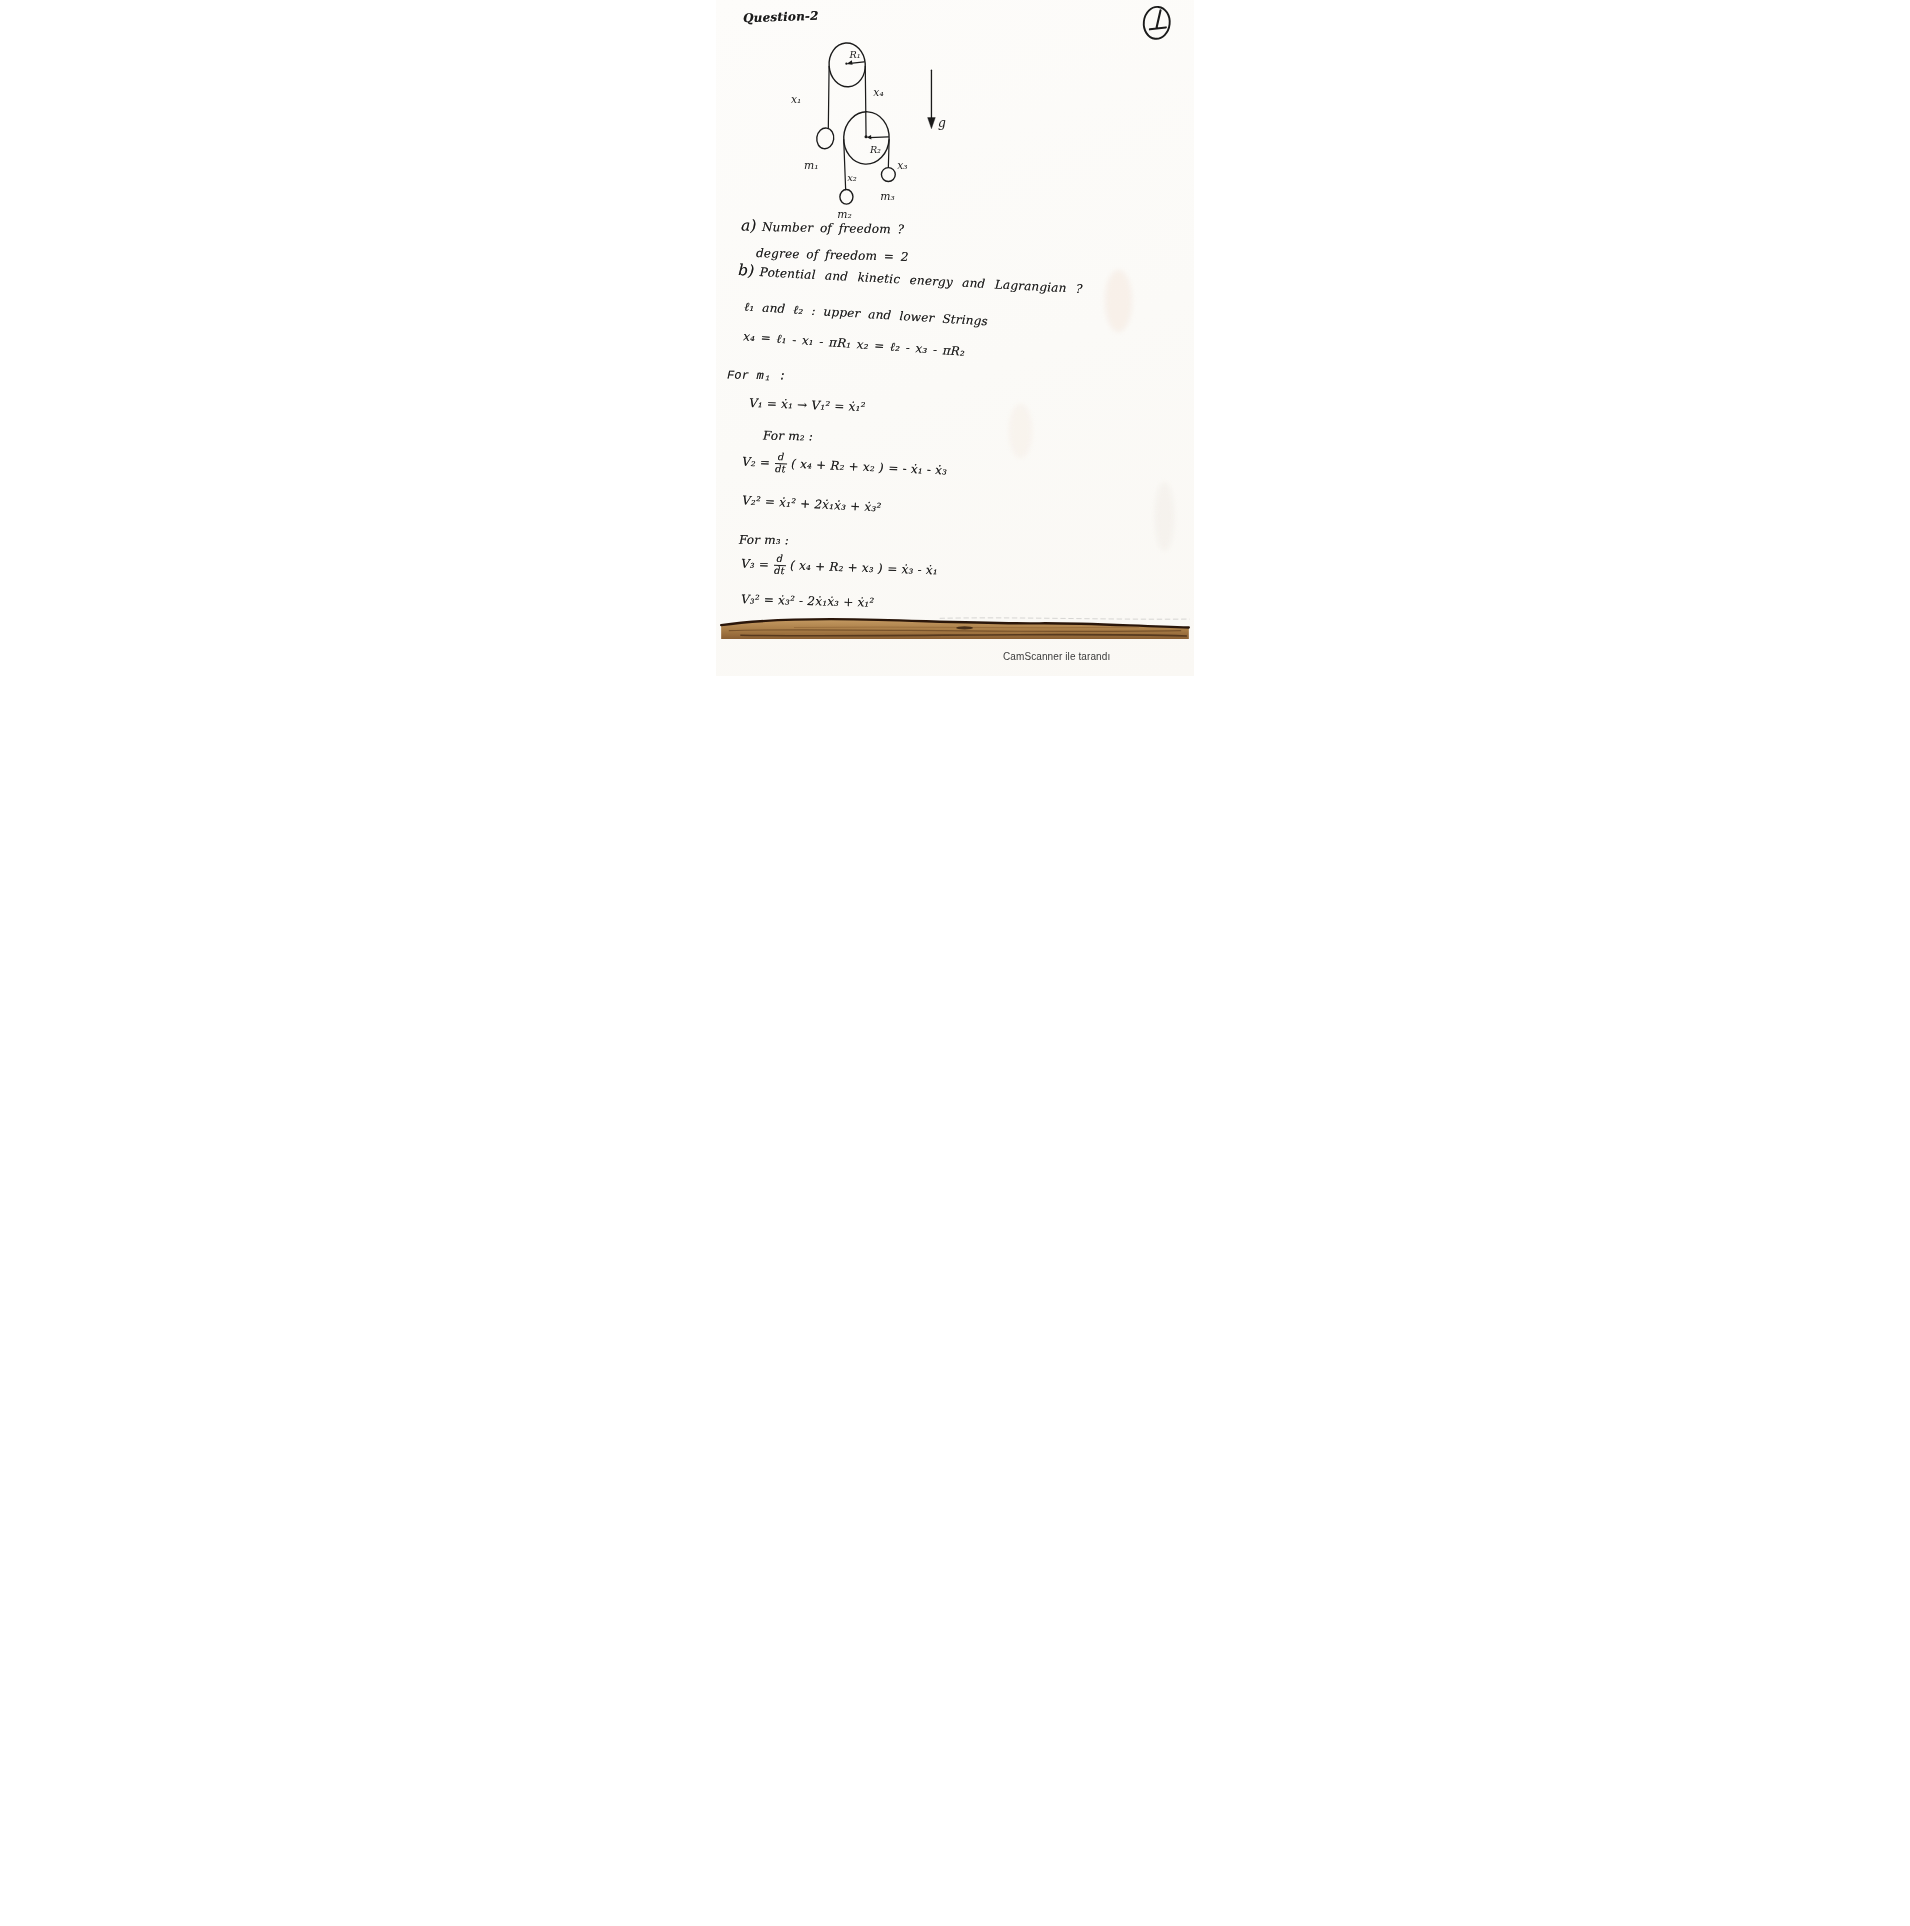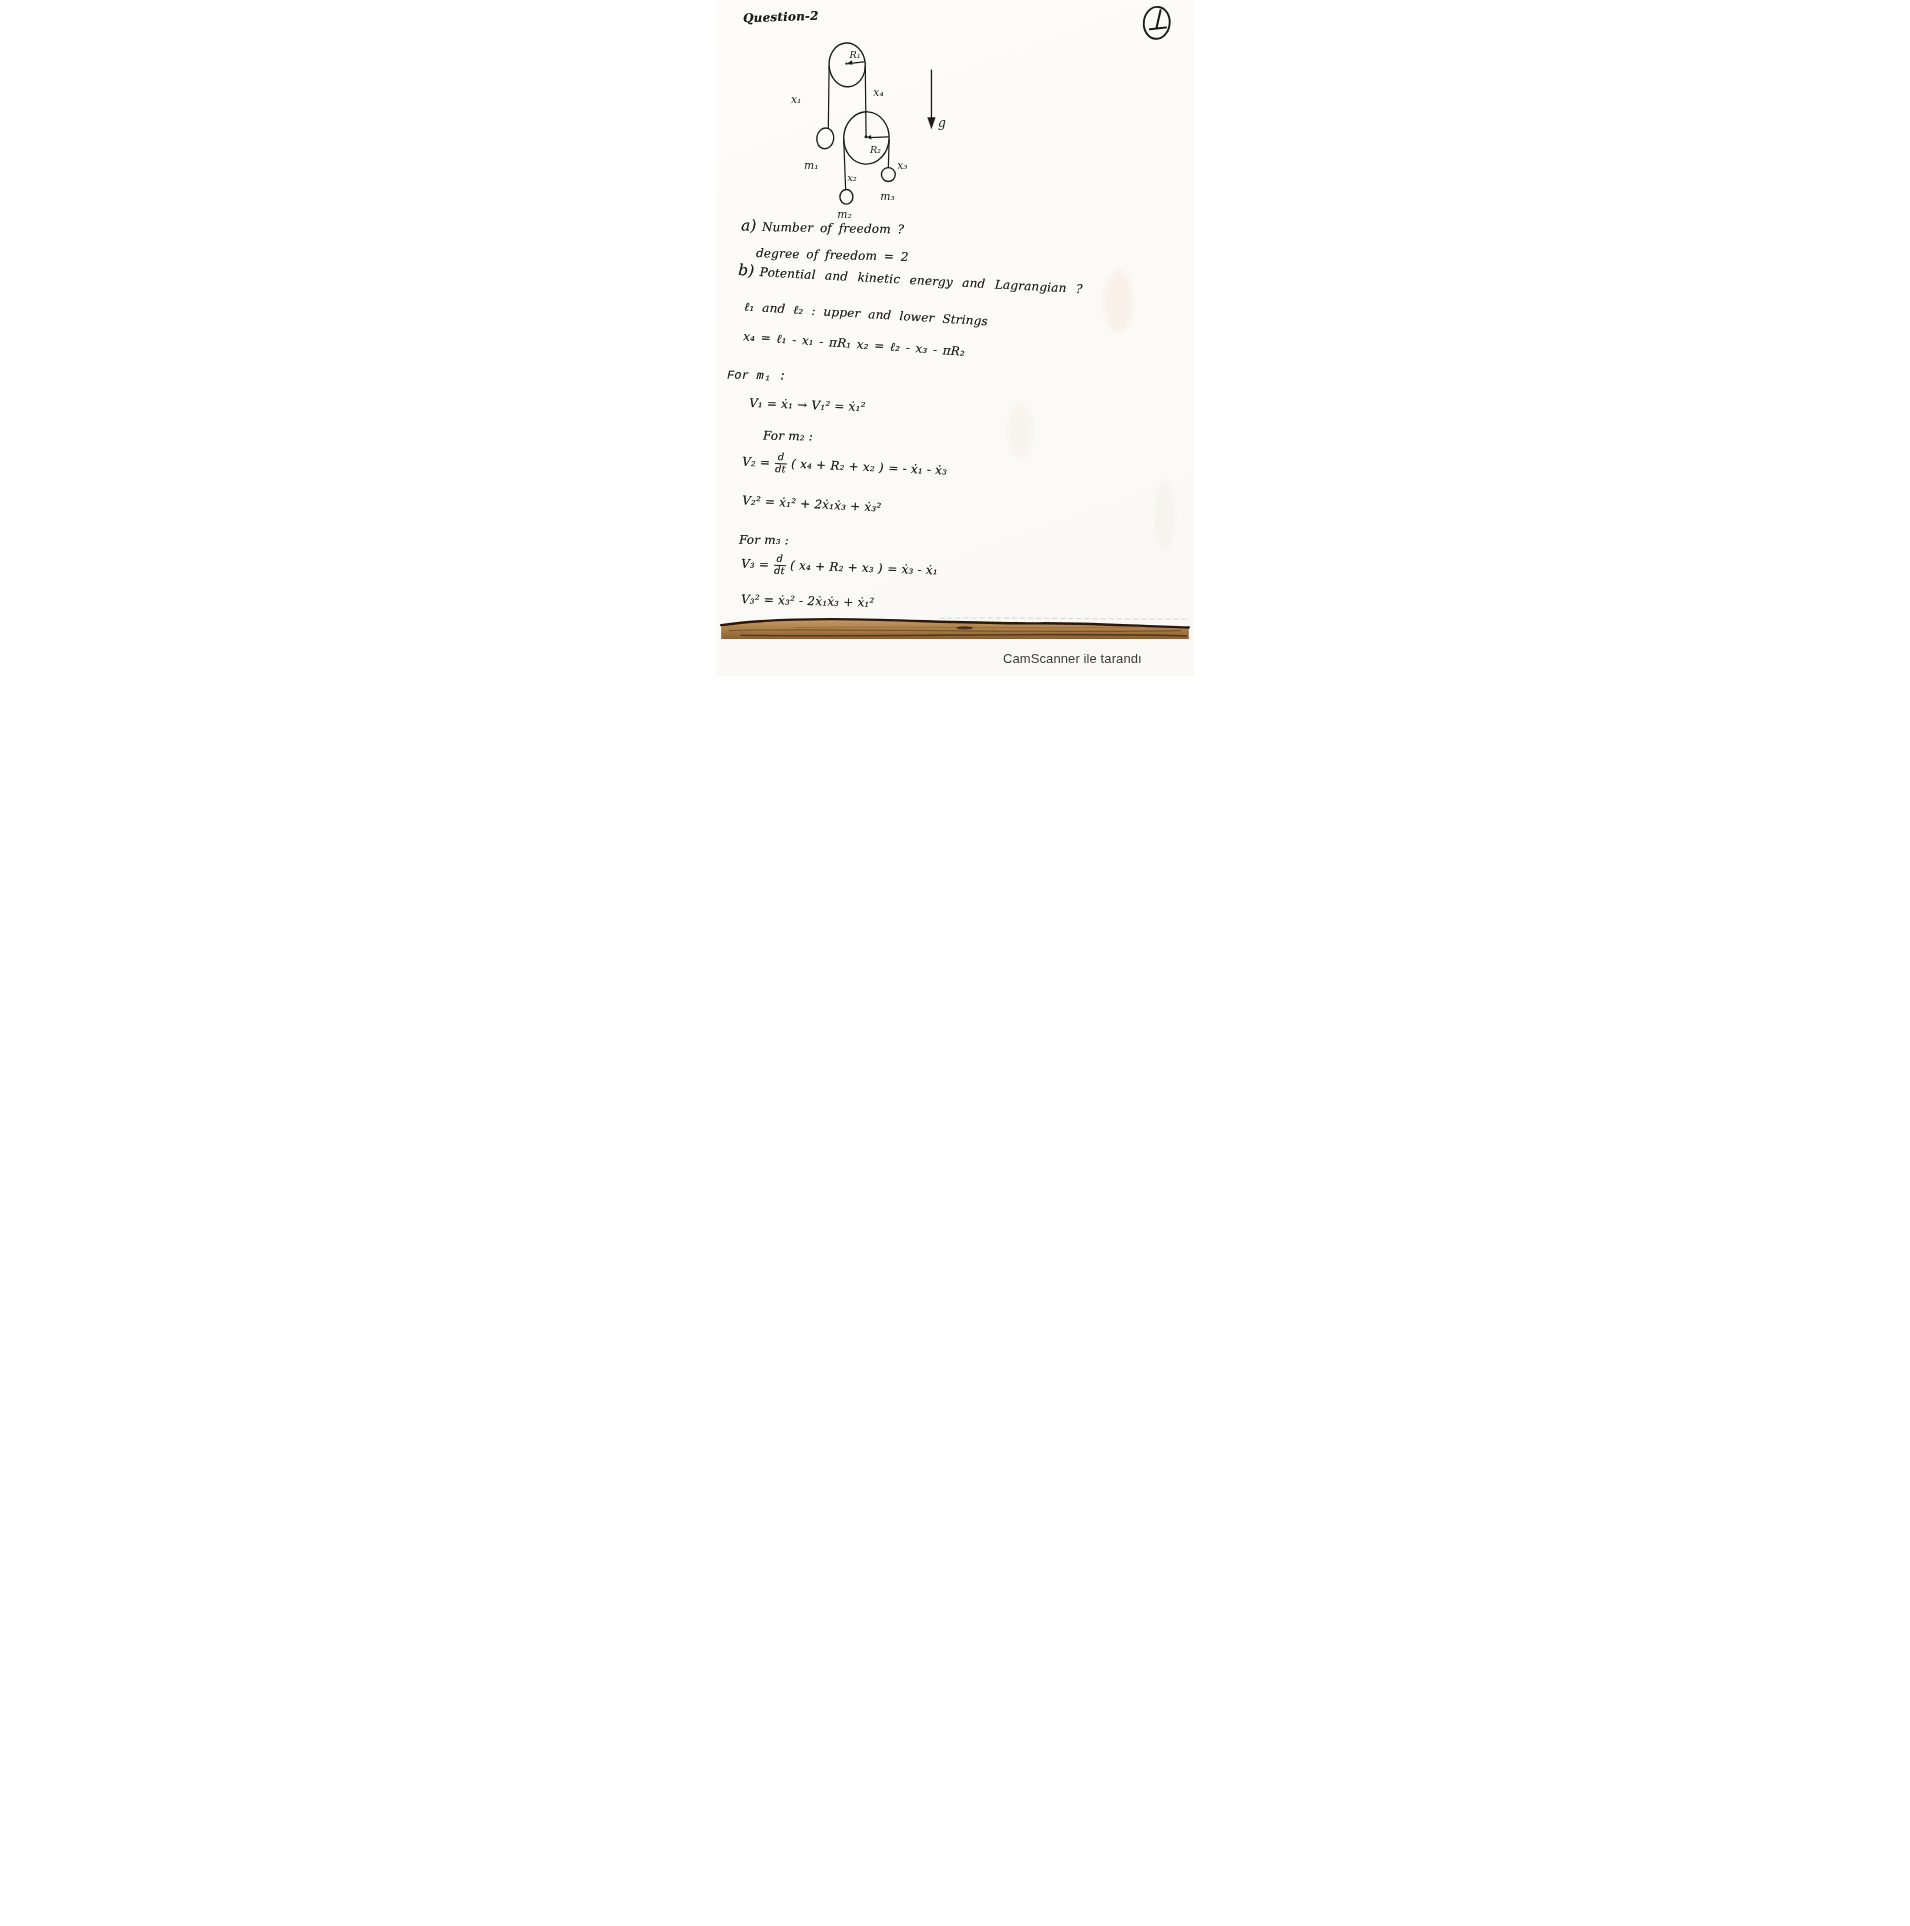--- a/index.html
+++ b/index.html
@@ -29,21 +29,21 @@
   .eq { display: flex; align-items: center; gap: 4.6px; }
   .frac { display: inline-flex; flex-direction: column; align-items: center; line-height: 1.05; font-size: 0.82em; }
   .frac .num { border-bottom: 1.2px solid #1b1b1b; padding: 0 2.7px 0.4px 2.7px; }
   .frac .den { padding-top: 0.4px; }
   .smudge { position: absolute; border-radius: 50%; filter: blur(2.7px); pointer-events: none; }
   .wood-wrap { position: absolute; left: 0; top: 616px; width: 478px; height: 23px; }
   .watermark {
     position: absolute;
     left: 287px; top: 651px;
     font-family: "Liberation Sans", sans-serif;
-    font-size: 13px; font-weight: 500;
+    font-size: 10px; font-weight: 500;
     letter-spacing: 0.1px;
     color: #3b3b3b;
   }
   svg text {
     font-family: "DejaVu Serif", serif;
     font-style: italic;
     fill: #1b1b1b;
   }
 </style>
 </head>

